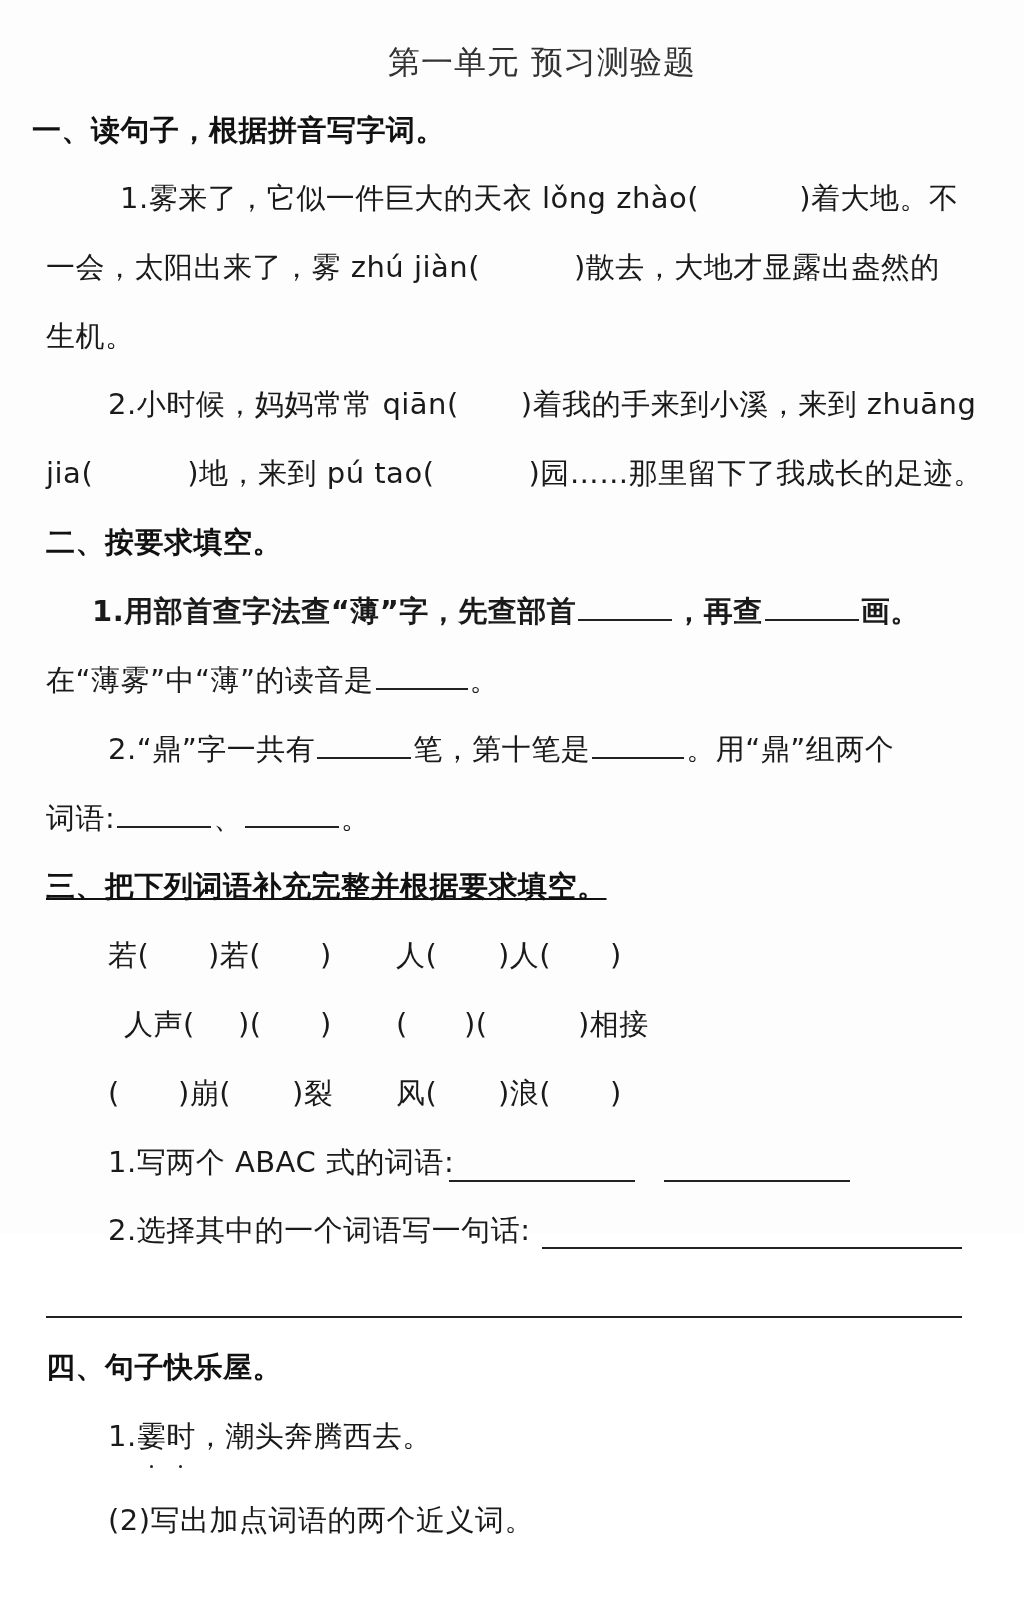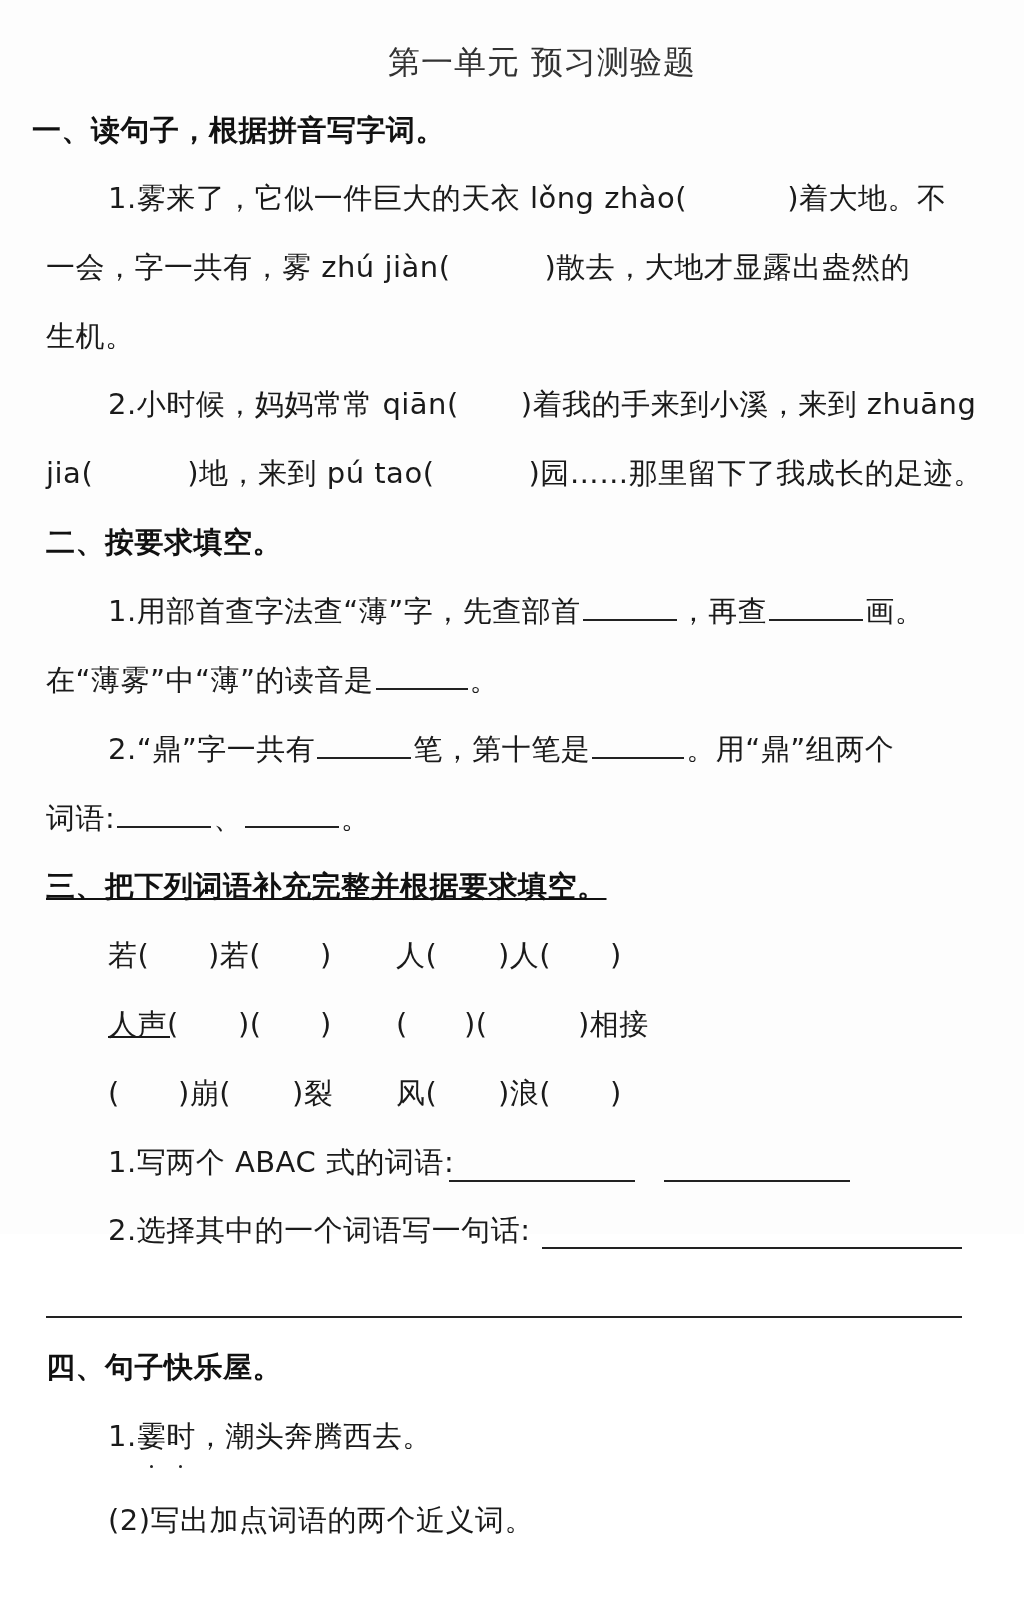--- a/index.html
+++ b/index.html
@@ -79,38 +79,38 @@
   </style>
 </head>
 <body>
 
 <div class="page">
 
   <div class="title">第一单元 预习测验题</div>
 
   <div class="line heading" style="left:32px; top:110px;">一、读句子，根据拼音写字词。</div>
 
-  <div class="line" style="left:108px; top:178px;text-align:right;">
+  <div class="line" style="left:120px; top:178px;text-align:right;">
     <span>1.雾来了，它似一件巨大的天衣 lǒng zhào(</span><span class="blank-paren" style="width:100px;"></span><span>)着大地。不</span>
   </div>
   <div class="line" style="left:46px; top:247px;">
-    <span>一会，字一共有，雾 zhú jiàn(</span><span class="blank-paren" style="width:94px;"></span><span>)散去，大地才显露出盎然的</span>
+    <span>一会，太阳出来了，雾 zhú jiàn(</span><span class="blank-paren" style="width:94px;"></span><span>)散去，大地才显露出盎然的</span>
   </div>
   <div class="line" style="left:46px; top:316px;text-align:center;">生机。</div>
 
   <div class="line" style="left:108px; top:384px;">
     <span>2.小时候，妈妈常常 qiān(</span><span class="blank-paren" style="width:62px;"></span><span>)着我的手来到小溪，来到 zhuāng</span>
   </div>
   <div class="line heading" style="left:46px; top:522px;">二、按要求填空。</div>
 
   <div class="line" style="left:46px; top:453px;">
     <span>jia(</span><span class="blank-paren" style="width:94px;"></span><span>)地，来到 pú tao(</span><span class="blank-paren" style="width:94px;"></span><span>)园……那里留下了我成长的足迹。</span>
   </div>
 
-  <div class="line" style="left:108px; top:591px;">
+  <div class="line" style="left:92px; top:591px;font-weight:bold;">
     <span>1.用部首查字法查“薄”字，先查部首</span><span class="uline" style="width:94px;"></span><span>，再查</span><span class="uline" style="width:94px;"></span><span>画。</span>
   </div>
   <div class="line" style="left:46px; top:660px;">
     <span>在“薄雾”中“薄”的读音是</span><span class="uline" style="width:92px;"></span><span>。</span>
   </div>
 
   <div class="line" style="left:108px; top:729px;">
     <span>2.“鼎”字一共有</span><span class="uline" style="width:94px;"></span><span>笔，第十笔是</span><span class="uline" style="width:92px;"></span><span>。用“鼎”组两个</span>
   </div>
   <div class="line" style="left:46px; top:798px;">
@@ -121,21 +121,21 @@
 
   <div class="line" style="left:108px; top:935px;">
     <span style="position:absolute; left:0;">若(</span>
     <span style="position:absolute; left:100px;">)若(</span>
     <span style="position:absolute; left:212px;">)</span>
     <span style="position:absolute; left:288px;">人(</span>
     <span style="position:absolute; left:390px;">)人(</span>
     <span style="position:absolute; left:502px;">)</span>
   </div>
   <div class="line" style="left:108px; top:1004px;">
-    <span style="position:absolute; left:0;text-decoration:underline;">人声(</span>
+    <span style="position:absolute; left:16px;">人声(</span>
     <span style="position:absolute; left:130px;">)(</span>
     <span style="position:absolute; left:212px;">)</span>
     <span style="position:absolute; left:288px;">(</span>
     <span style="position:absolute; left:356px;">)(</span>
     <span style="position:absolute; left:440px;margin-left:30px;">)相接</span>
   </div>
   <div class="line" style="left:108px; top:1073px;">
     <span style="position:absolute; left:0;">(</span>
     <span style="position:absolute; left:70px;">)崩(</span>
     <span style="position:absolute; left:184px;">)裂</span>

